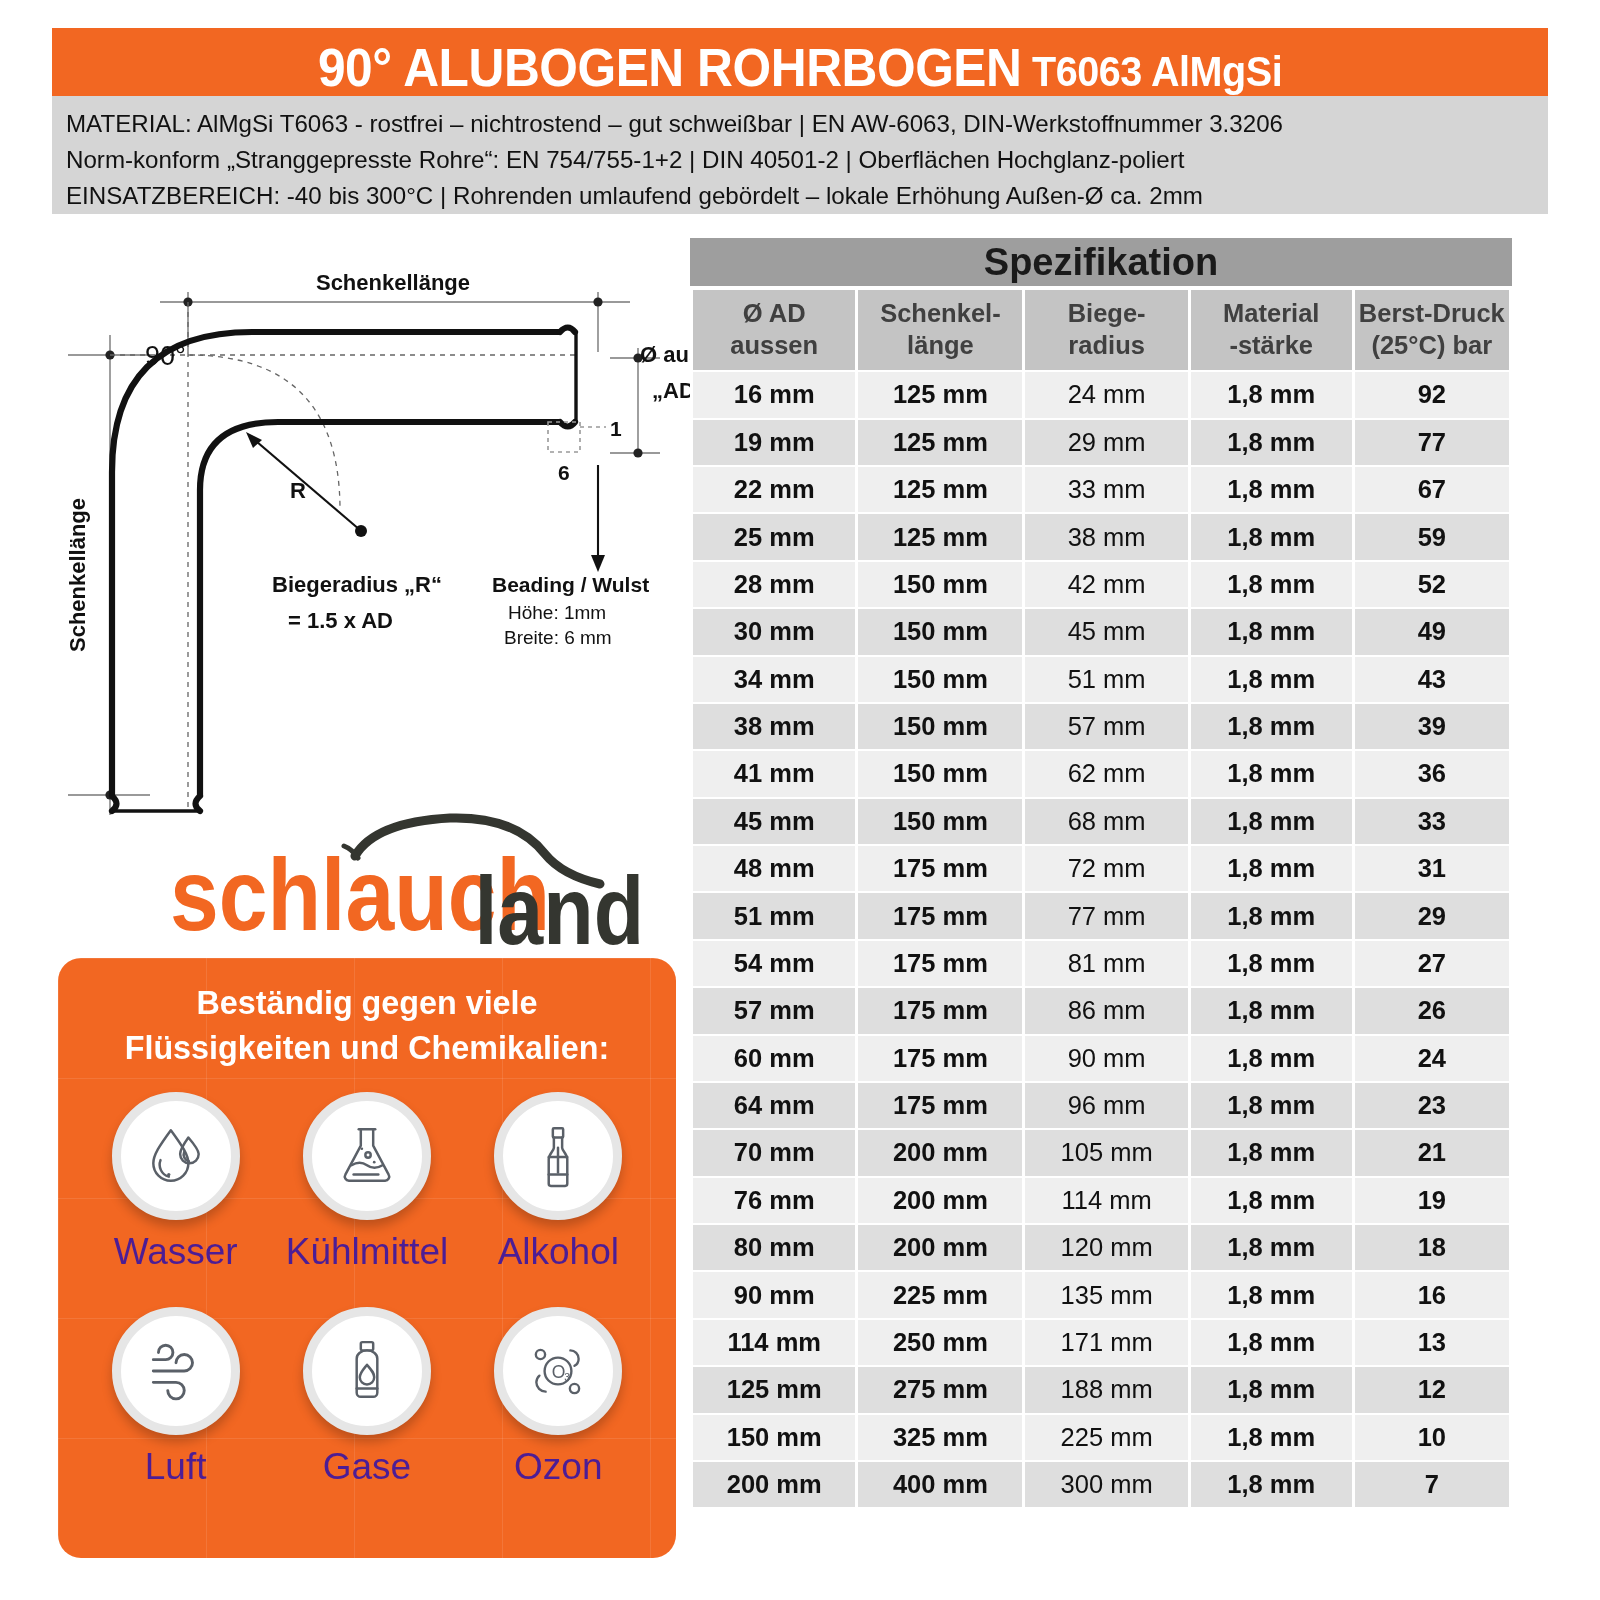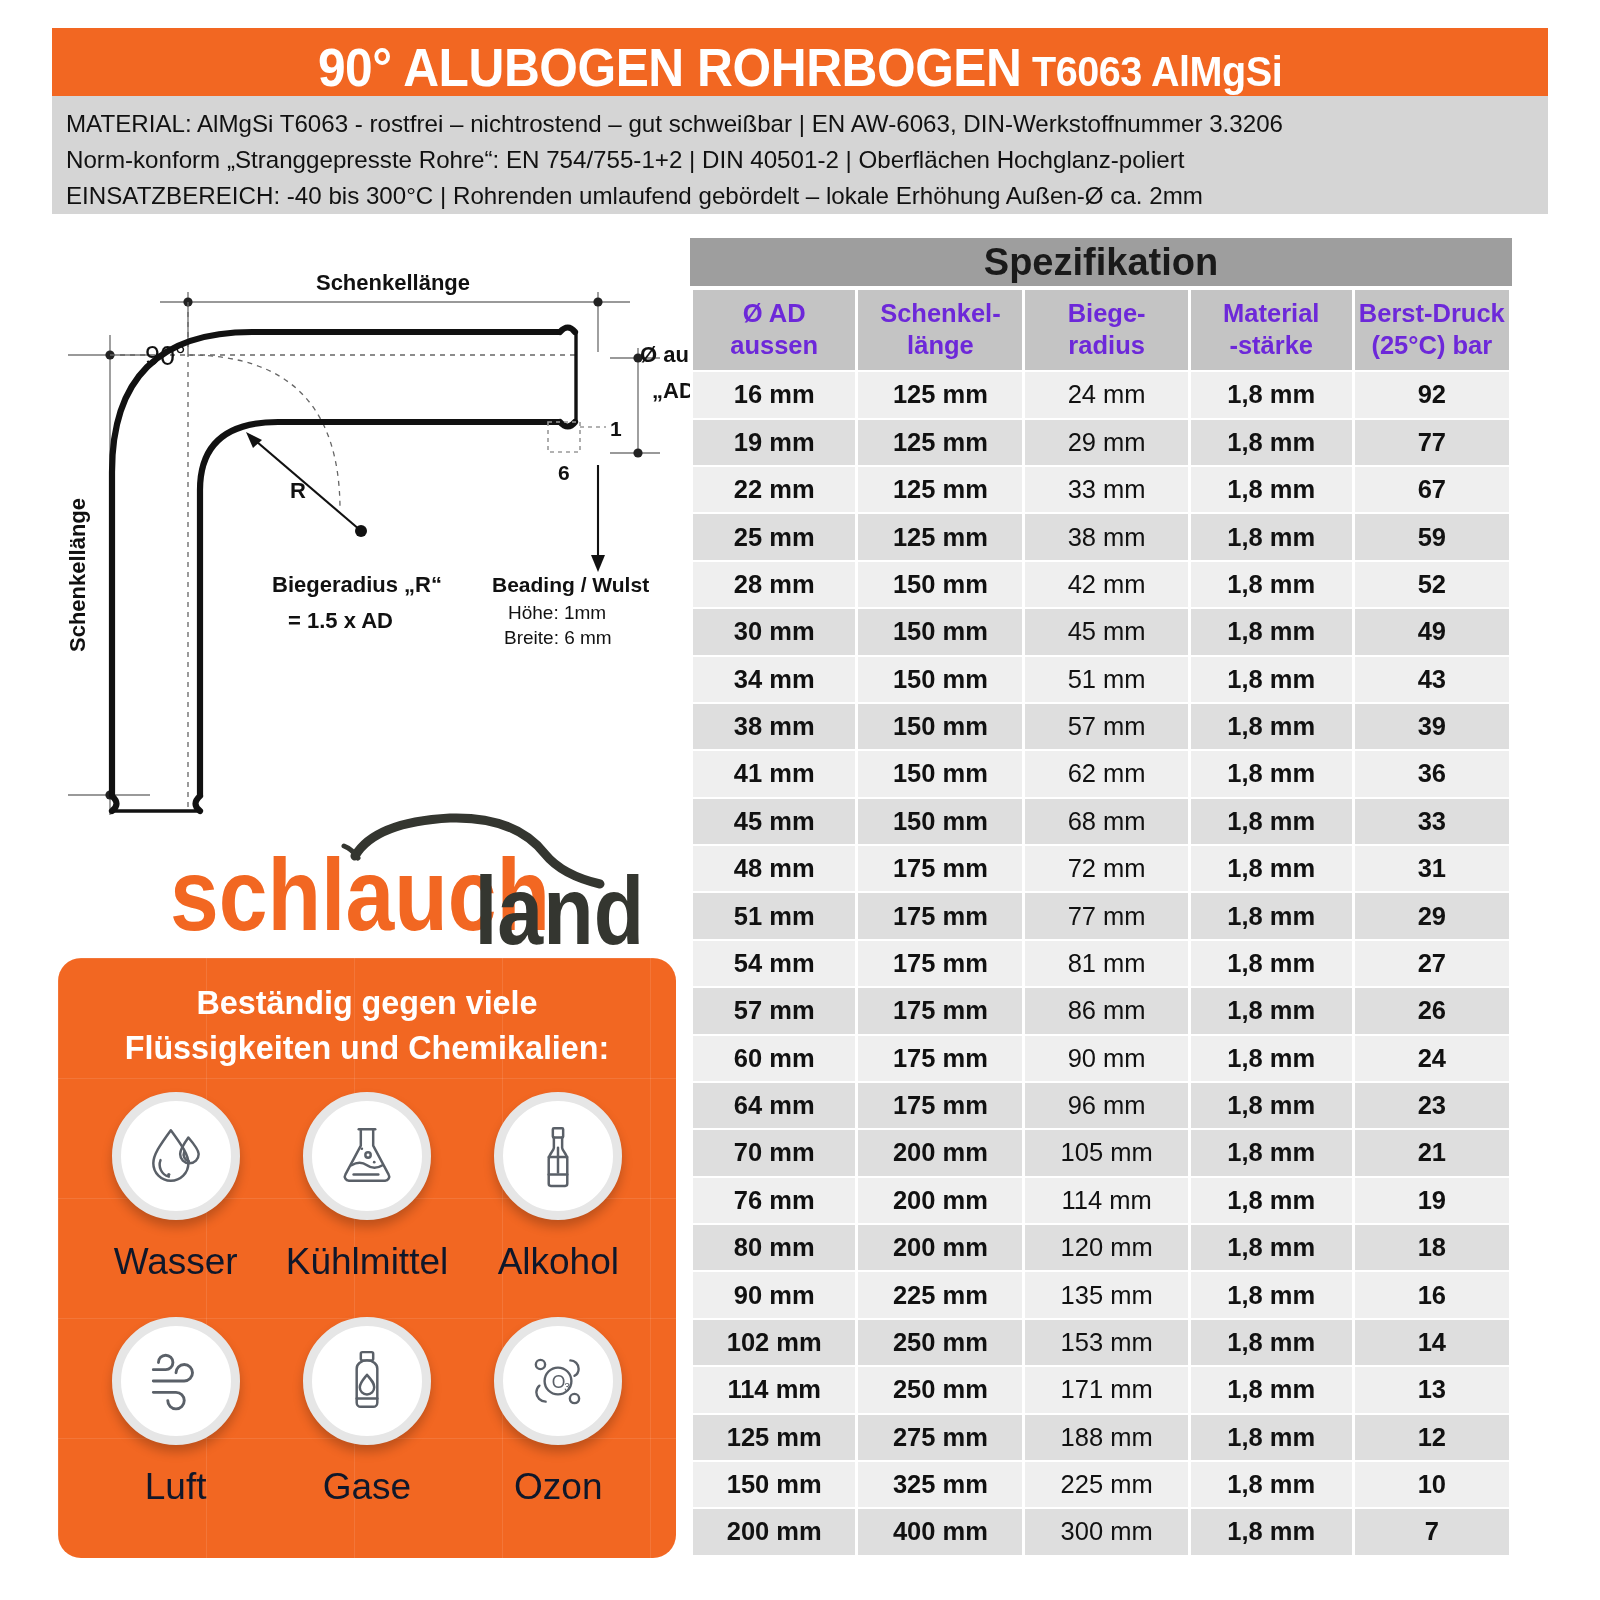--- a/index.html
+++ b/index.html
@@ -81,36 +81,36 @@
   .badge {
     width: 128px; height: 128px; margin: 0 auto;
     border-radius: 50%;
     background: #ffffff;
     border: 9px solid #e6e6e6;
     display: flex; align-items: center; justify-content: center;
     box-shadow: 0 7px 11px rgba(0,0,0,0.22);
   }
   .badge svg { width: 66px; height: 66px; }
   .chem-label {
-    color: #0f172a; font-size: 37px;
-    margin-top: 21px; white-space: nowrap;
+    color: #4c1d95; font-size: 37px;
+    margin-top: 11px; white-space: nowrap;
   }
 
   
   .spec { position: absolute; left: 690px; top: 238px; width: 822px; }
   .spec-head {
     height: 48px; background: #9e9e9e;
     display: flex; align-items: center; justify-content: center;
   }
   .spec-head-text { font-size: 38px; font-weight: bold; color: #1a1a1a; }
 
   table.spec-table { width: 100%; border-collapse: separate; border-spacing: 3px 2px; margin-top: 2px; }
   table.spec-table th {
     background: #c4c4c4;
-    font-size: 25.5px; font-weight: bold; color: #6d28d9;
+    font-size: 25.5px; font-weight: bold; color: #404040;
     padding: 7px 2px 9px; line-height: 1.26;
     text-align: center; vertical-align: middle;
   }
   table.spec-table td {
     text-align: center;
     font-size: 25.5px;
     padding: 8.2px 2px;
     color: #111;
     white-space: nowrap;
   }
@@ -489,27 +489,20 @@
             <td class="c-mat">1,8  mm</td>
             <td class="c-bar">18</td>
           </tr>
           <tr class="r-odd">
             <td class="c-ad">90 mm</td>
             <td class="c-len">225 mm</td>
             <td class="c-rad">135 mm</td>
             <td class="c-mat">1,8  mm</td>
             <td class="c-bar">16</td>
           </tr>
-          <tr class="r-even">
-            <td class="c-ad">102 mm</td>
-            <td class="c-len">250 mm</td>
-            <td class="c-rad">153 mm</td>
-            <td class="c-mat">1,8  mm</td>
-            <td class="c-bar">14</td>
-          </tr>
           <tr class="r-odd">
             <td class="c-ad">114 mm</td>
             <td class="c-len">250 mm</td>
             <td class="c-rad">171 mm</td>
             <td class="c-mat">1,8  mm</td>
             <td class="c-bar">13</td>
           </tr>
           <tr class="r-even">
             <td class="c-ad">125 mm</td>
             <td class="c-len">275 mm</td>

